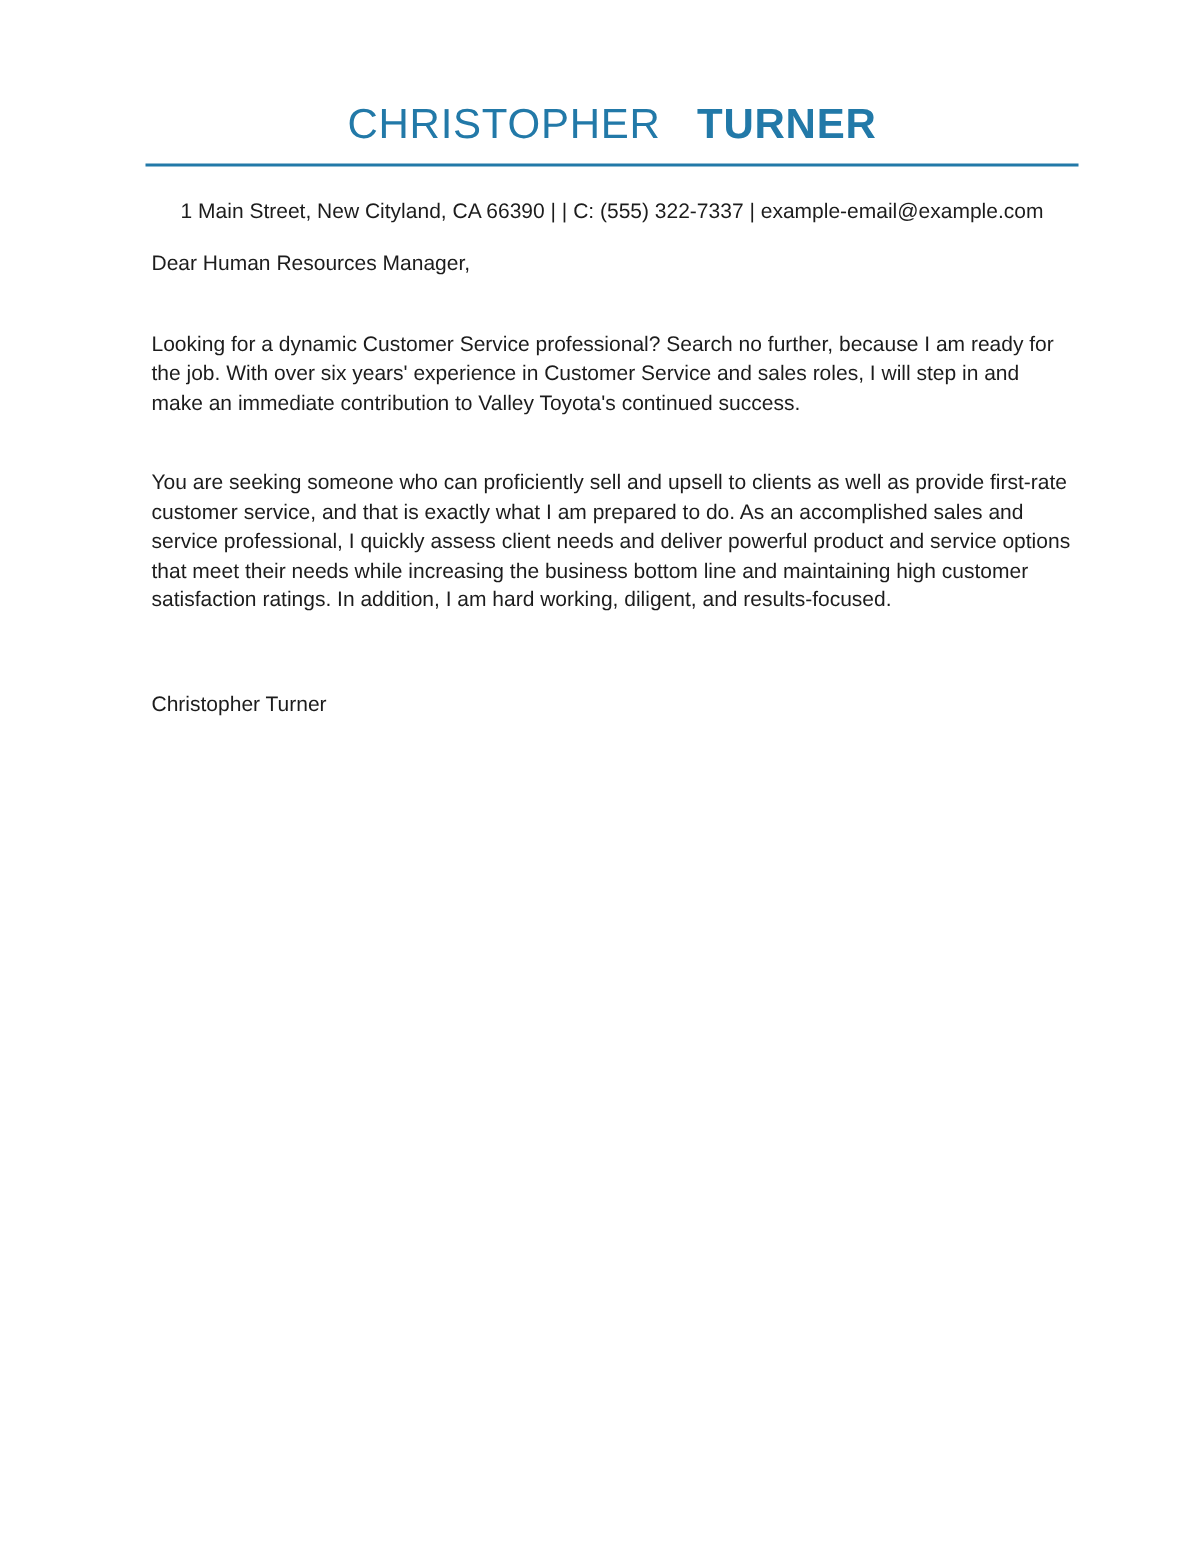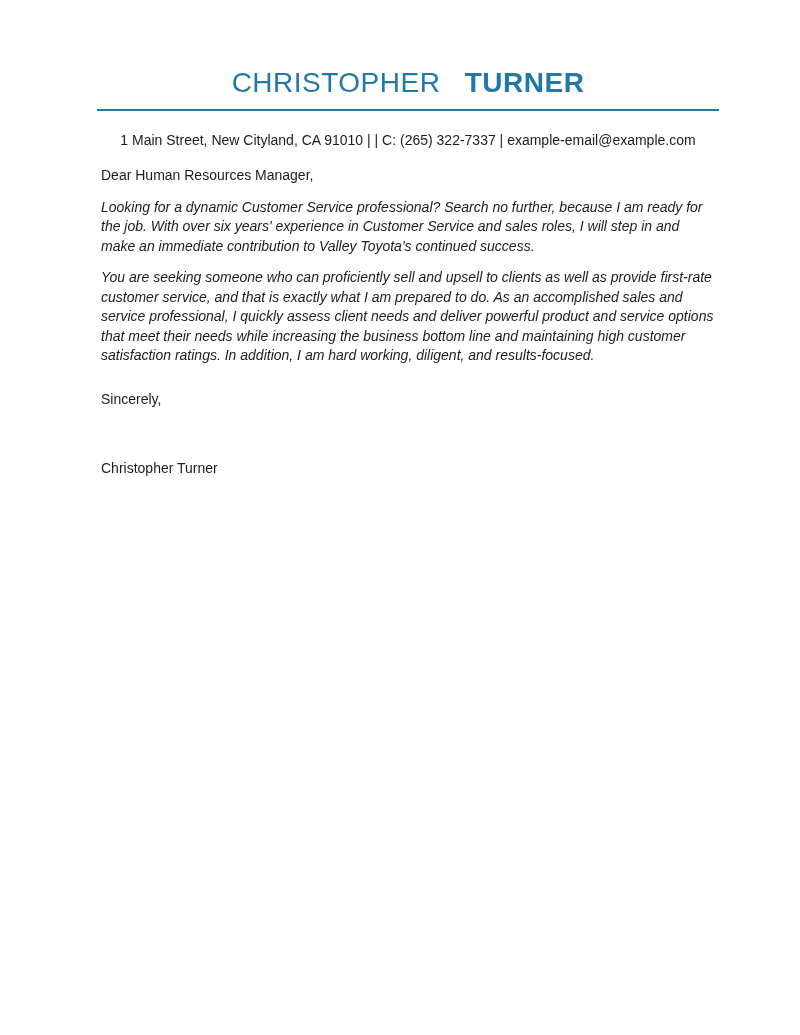--- a/index.html
+++ b/index.html
@@ -45,49 +45,47 @@
     margin-top: 8px;
     white-space: nowrap;
   }
   .body-text {
     font-size: 14px;
     line-height: 19.5px;
   }
   .salutation {
   }
   .paragraph {
-    margin-top: 4px;
-    font-style: italic;
+    margin-top: 26px;
   }
   .closing {
     margin-top: 16px;
   }
   .signature {
     margin-top: 42px;
   }
 </style>
 </head>
 <body>
 
 <div class="page">
   <div class="content">
 
     <header>
       <h1 class="name-title"><span class="name-first">CHRISTOPHER</span><span> </span><span class="name-last">TURNER</span></h1>
       <hr class="header-rule">
-      <div class="contact-line body-text">1 Main Street, New Cityland, CA 91010 | | C: (265) 322-7337 | example-email@example.com</div>
+      <div class="contact-line body-text">1 Main Street, New Cityland, CA 66390 | | C: (555) 322-7337 | example-email@example.com</div>
     </header>
 
     <main>
       <p class="salutation body-text">Dear Human Resources Manager,</p>
 
       <p class="paragraph body-text">Looking for a dynamic Customer Service professional? Search no further, because I am ready for the job. With over six years' experience in Customer Service and sales roles, I will step in and make an immediate contribution to Valley Toyota's continued success.</p>
 
       <p class="paragraph body-text">You are seeking someone who can proficiently sell and upsell to clients as well as provide first-rate customer service, and that is exactly what I am prepared to do. As an accomplished sales and service professional, I quickly assess client needs and deliver powerful product and service options that meet their needs while increasing the business bottom line and maintaining high customer satisfaction ratings. In addition, I am hard working, diligent, and results-focused.</p>
 
 
-      <p class="closing body-text">Sincerely,</p>
 
       <p class="signature body-text">Christopher Turner</p>
     </main>
 
   </div>
 </div>
 
 </body></html>

